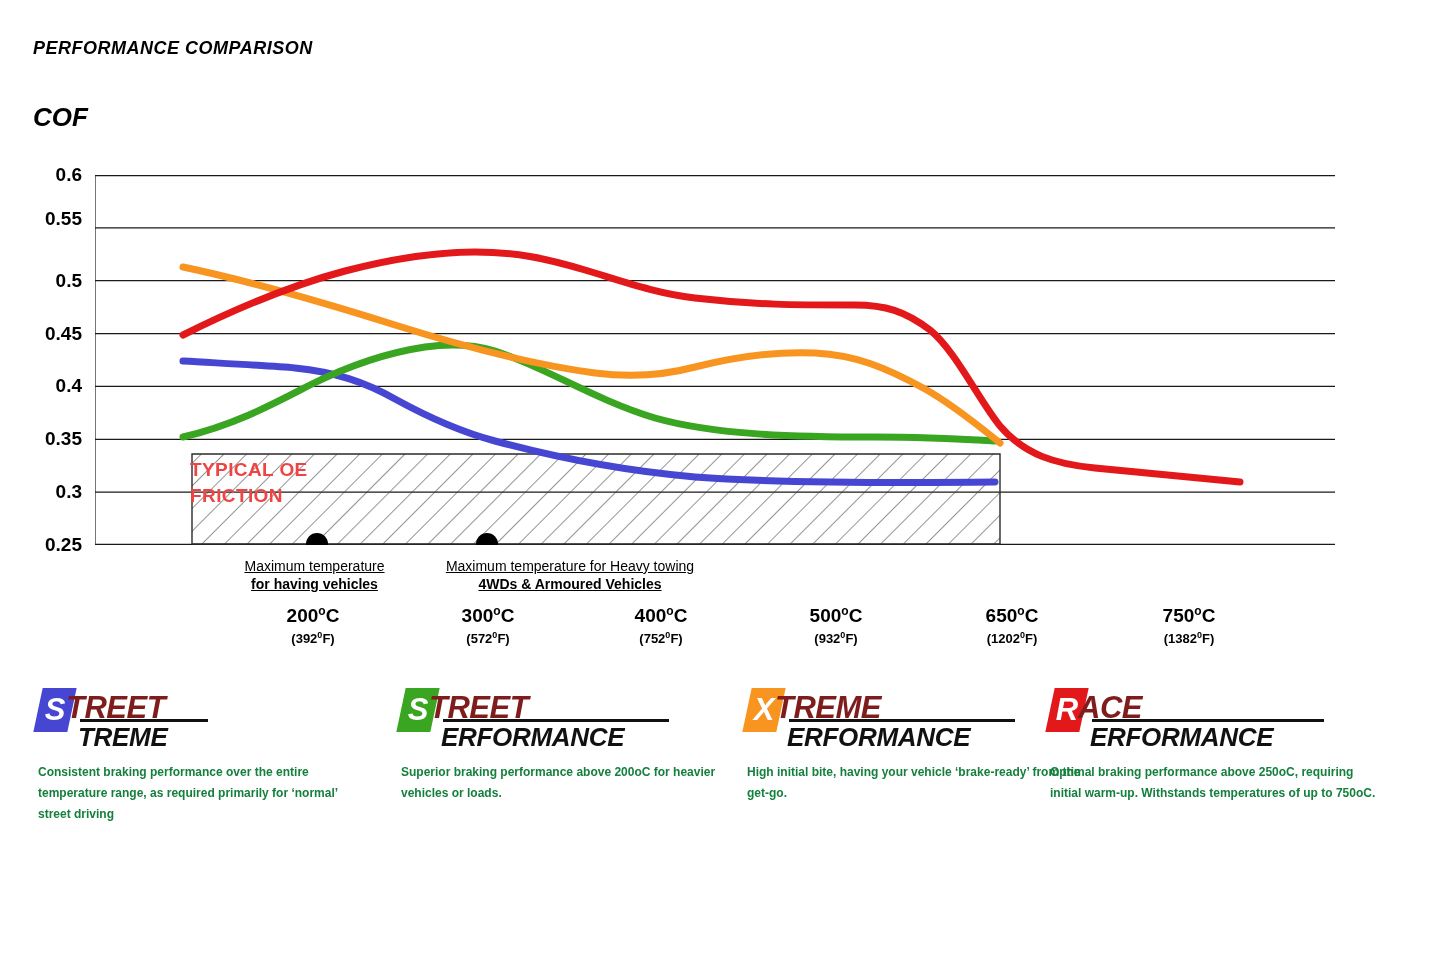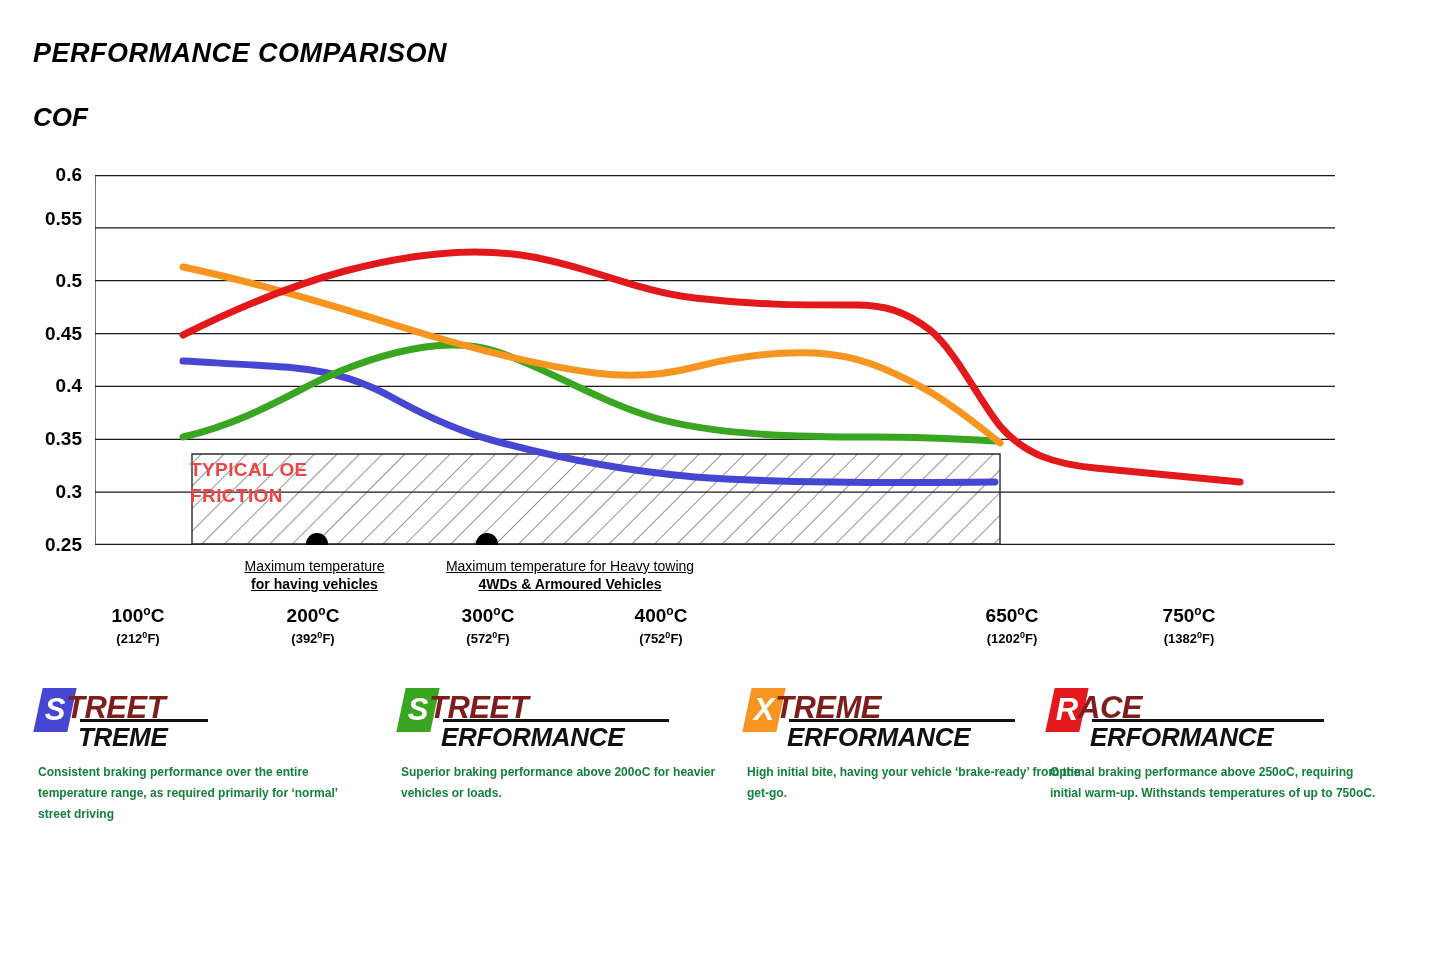--- a/index.html
+++ b/index.html
@@ -17,21 +17,21 @@
   }
   .page {
     position: absolute;
     inset: 0;
   }
   
   #chart-title {
     position: absolute;
     left: 33px;
     top: 38px;
-    font-size: 27px;
+    font-size: 18px;
     font-weight: bold;
     font-style: italic;
     letter-spacing: 0.5px;
   }
   #cof-label {
     position: absolute;
     left: 33px;
     top: 102px;
     font-size: 26px;
     font-weight: bold;
@@ -259,35 +259,35 @@
   <div class="marker-note" id="note-street">
     <span>Maximum temperature</span><br>
     <b>for having vehicles</b>
   </div>
   <div class="marker-note" id="note-towing">
     <span>Maximum temperature for Heavy towing</span><br>
     <b>4WDs &amp; Armoured Vehicles</b>
   </div>
 
   <div id="xlabels">
-    <div class="xlabel" style="left:138px;">
-      <div class="temp">100<sup>o</sup>C</div>
-      <div class="f">(212<sup>0</sup>F)</div>
-    </div>
     <div class="xlabel" style="left:313px;">
       <div class="temp">200<sup>o</sup>C</div>
       <div class="f">(392<sup>0</sup>F)</div>
     </div>
     <div class="xlabel" style="left:488px;">
       <div class="temp">300<sup>o</sup>C</div>
       <div class="f">(572<sup>0</sup>F)</div>
     </div>
     <div class="xlabel" style="left:661px;">
       <div class="temp">400<sup>o</sup>C</div>
       <div class="f">(752<sup>0</sup>F)</div>
+    </div>
+    <div class="xlabel" style="left:836px;">
+      <div class="temp">500<sup>o</sup>C</div>
+      <div class="f">(932<sup>0</sup>F)</div>
     </div>
     <div class="xlabel" style="left:1012px;">
       <div class="temp">650<sup>o</sup>C</div>
       <div class="f">(1202<sup>0</sup>F)</div>
     </div>
     <div class="xlabel" style="left:1189px;">
       <div class="temp">750<sup>o</sup>C</div>
       <div class="f">(1382<sup>0</sup>F)</div>
     </div>
   </div>

